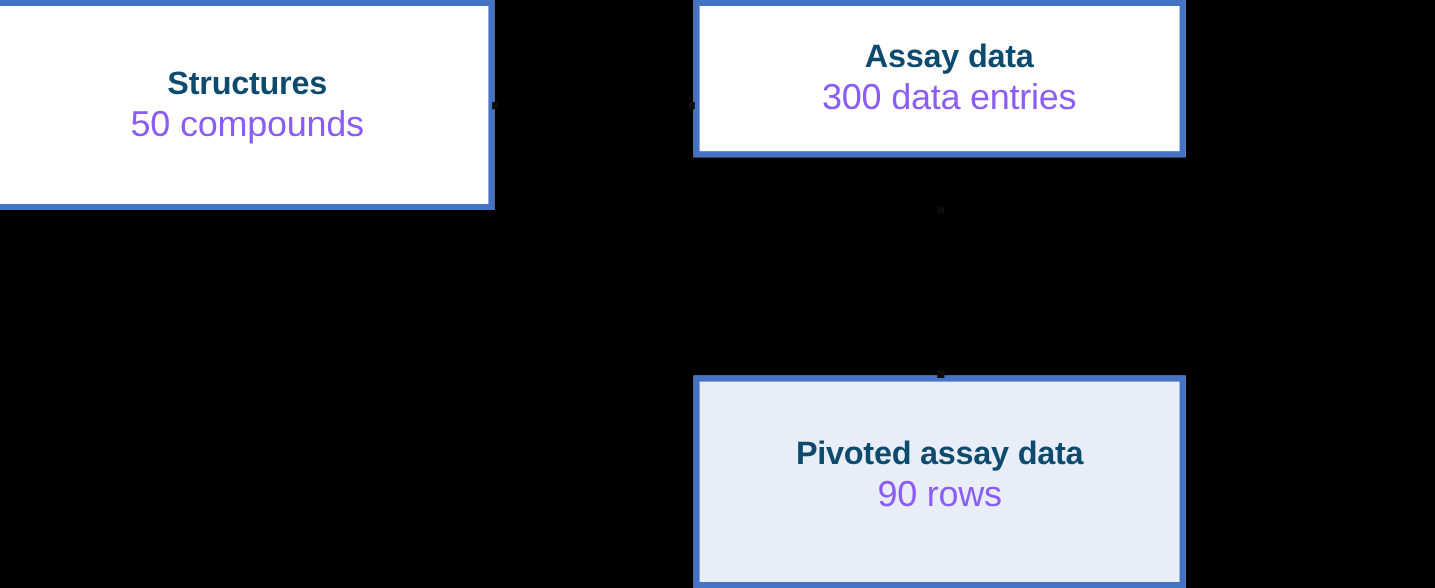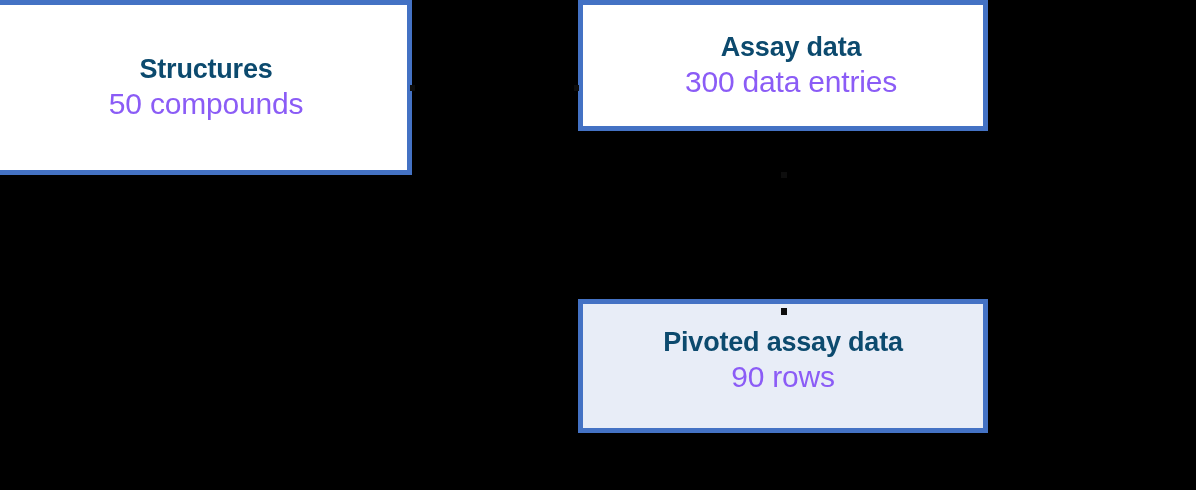--- a/index.html
+++ b/index.html
@@ -59,23 +59,23 @@
   #node-assay-data {
     left: 578px;
     top: 0px;
     width: 410px;
     height: 131px;
     background: #FFFFFF;
     padding-left: 16px;
   }
   #node-pivoted {
     left: 578px;
-    top: 299px;
+    top: 313px;
     width: 410px;
-    height: 134px;
+    height: 177px;
     background: #E8EDF7;
   }
   #node-pivoted .node-title { margin-top: -10px; }
 
   
   .connector-stub {
     position: absolute;
     background: #0d0d0d;
   }
   #stub-structures-right {

